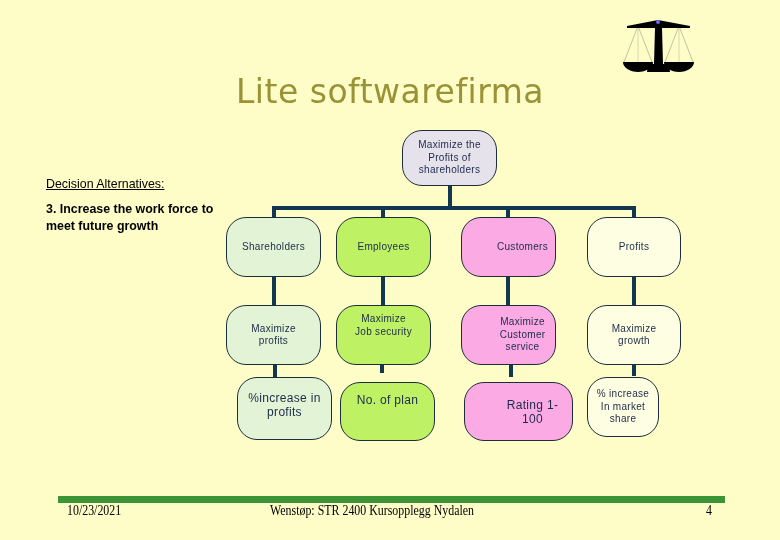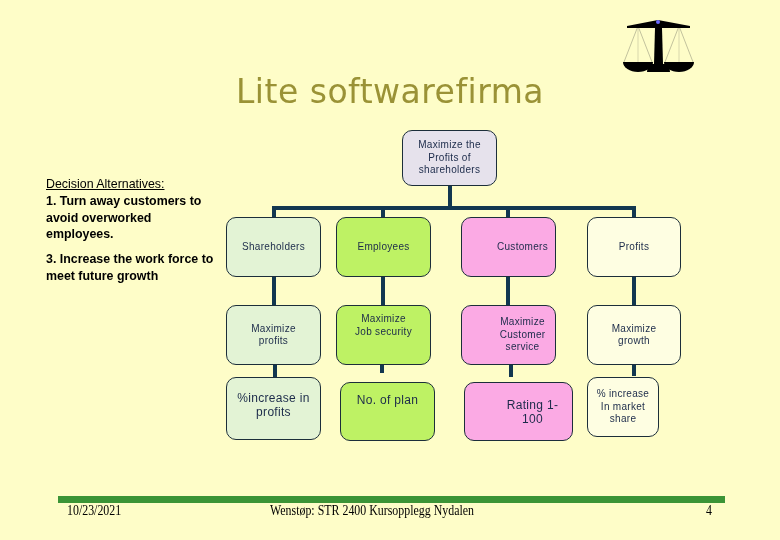--- a/index.html
+++ b/index.html
@@ -3,21 +3,21 @@
 <meta charset="utf-8">
 <style>
   html, body { margin:0; padding:0; }
   body { width:780px; height:540px; background:#fefdc8; position:relative; overflow:hidden; font-family:"DejaVu Sans", sans-serif; }
   .title { position:absolute; left:0; width:780px; top:72px; text-align:center; font-family:"DejaVu Sans", sans-serif; font-size:33px; color:#9a9236; letter-spacing:0.5px; }
   .scale { position:absolute; left:618px; top:12px; width:80px; height:62px; }
   .alts { position:absolute; left:46px; top:176px; width:175px; font-family:Liberation Sans, sans-serif; font-size:12.4px; line-height:16.8px; color:#000; }
   .alts .head { text-decoration:underline; font-weight:normal; }
   .alts .item { font-weight:bold; }
   .alts .gap { margin-top:8px; }
-  .box { position:absolute; border:1.5px solid #1c2e3a; border-radius:10px; box-sizing:border-box; display:flex; align-items:center; justify-content:center; text-align:center; color:#1c2b4a; font-family:"Liberation Sans", sans-serif; font-size:10px; letter-spacing:0.3px; line-height:12.5px; padding:2px 4px; white-space:pre-line; }
+  .box { position:absolute; border:1.5px solid #1c2e3a; border-radius:20px; box-sizing:border-box; display:flex; align-items:center; justify-content:center; text-align:center; color:#1c2b4a; font-family:"Liberation Sans", sans-serif; font-size:10px; letter-spacing:0.3px; line-height:12.5px; padding:2px 4px; white-space:pre-line; }
   .box.top { align-items:flex-start; padding-top:10px; }
   .green { background:#e3f3d5; }
   .yellow { background:#bef264; }
   .pink { background:#fbaae4;padding-left:32px; }
   .cream { background:#fefee2; }
   .root { background:#e6e2ec; }
   .big { font-size:12px; line-height:14px; }
   .line { position:absolute; background:#123750; }
   .rule { position:absolute; left:58px; top:496px; width:667px; height:7px; background:#3b9436; }
   .footer { position:absolute; top:503px; font-family:"Liberation Serif", serif; font-size:14px; color:#000; transform:scaleX(0.85); transform-origin:left; }
@@ -37,21 +37,20 @@
   <polygon points="9,14 40,8 72,14 72,16 9,16" fill="#000"></polygon>
   <polygon points="37,16 44,16 45,52 36,52" fill="#000"></polygon>
   <polygon points="30,52 51,52 52,60 29,60" fill="#000"></polygon>
   <path d="M5,50 A15,10 0 0 0 35,50 Z" fill="#000"></path>
   <path d="M46,50 A15,10 0 0 0 76,50 Z" fill="#000"></path>
   <circle cx="40" cy="10" r="2" fill="#6a6aff"></circle>
 </svg>
 
 <div class="alts">
   <div class="head">Decision Alternatives:</div>
-  <div class="item">1. Turn away customers to avoid overworked employees.</div>
   <div class="item gap">3. Increase the work force to meet future growth</div>
 </div>
 
 <div class="line" style="left:448px;top:185px;width:4px;height:25px;"></div>
 <div class="line" style="left:272px;top:206px;width:364px;height:4px;"></div>
 <div class="line" style="left:272px;top:206px;width:4px;height:12px;"></div>
 <div class="line" style="left:381px;top:206px;width:4px;height:12px;"></div>
 <div class="line" style="left:506px;top:206px;width:4px;height:12px;"></div>
 <div class="line" style="left:632px;top:206px;width:4px;height:12px;"></div>
 
@@ -77,21 +76,21 @@
 <div class="box green" style="left:226px;top:305px;width:95px;height:60px;">Maximize
 profits</div>
 <div class="box yellow top" style="left:336px;top:305px;width:95px;height:60px;padding-top:7px;">Maximize
 Job security</div>
 <div class="box pink" style="left:461px;top:305px;width:95px;height:60px;">Maximize
 Customer
 service</div>
 <div class="box cream" style="left:587px;top:305px;width:94px;height:60px;">Maximize
 growth</div>
 
-<div class="box green big top" style="left:226px;top:377px;width:95px;height:63px;padding-top:13px;">%increase in
+<div class="box green big top" style="left:237px;top:377px;width:95px;height:63px;padding-top:13px;">%increase in
 profits</div>
 <div class="box yellow big top" style="left:340px;top:382px;width:95px;height:59px;padding-top:10px;">No. of plan</div>
 <div class="box pink big" style="left:464px;top:382px;width:109px;height:59px;">Rating 1-100</div>
 <div class="box cream" style="left:587px;top:377px;width:72px;height:60px;">% increase
 In market share</div>
 
 <div class="rule"></div>
 <div class="footer" style="left:67px;">10/23/2021</div>
 <div class="footer" style="left:270px;">Wenstøp: STR 2400 Kursopplegg Nydalen</div>
 <div class="footer" style="left:706px;">4</div>

